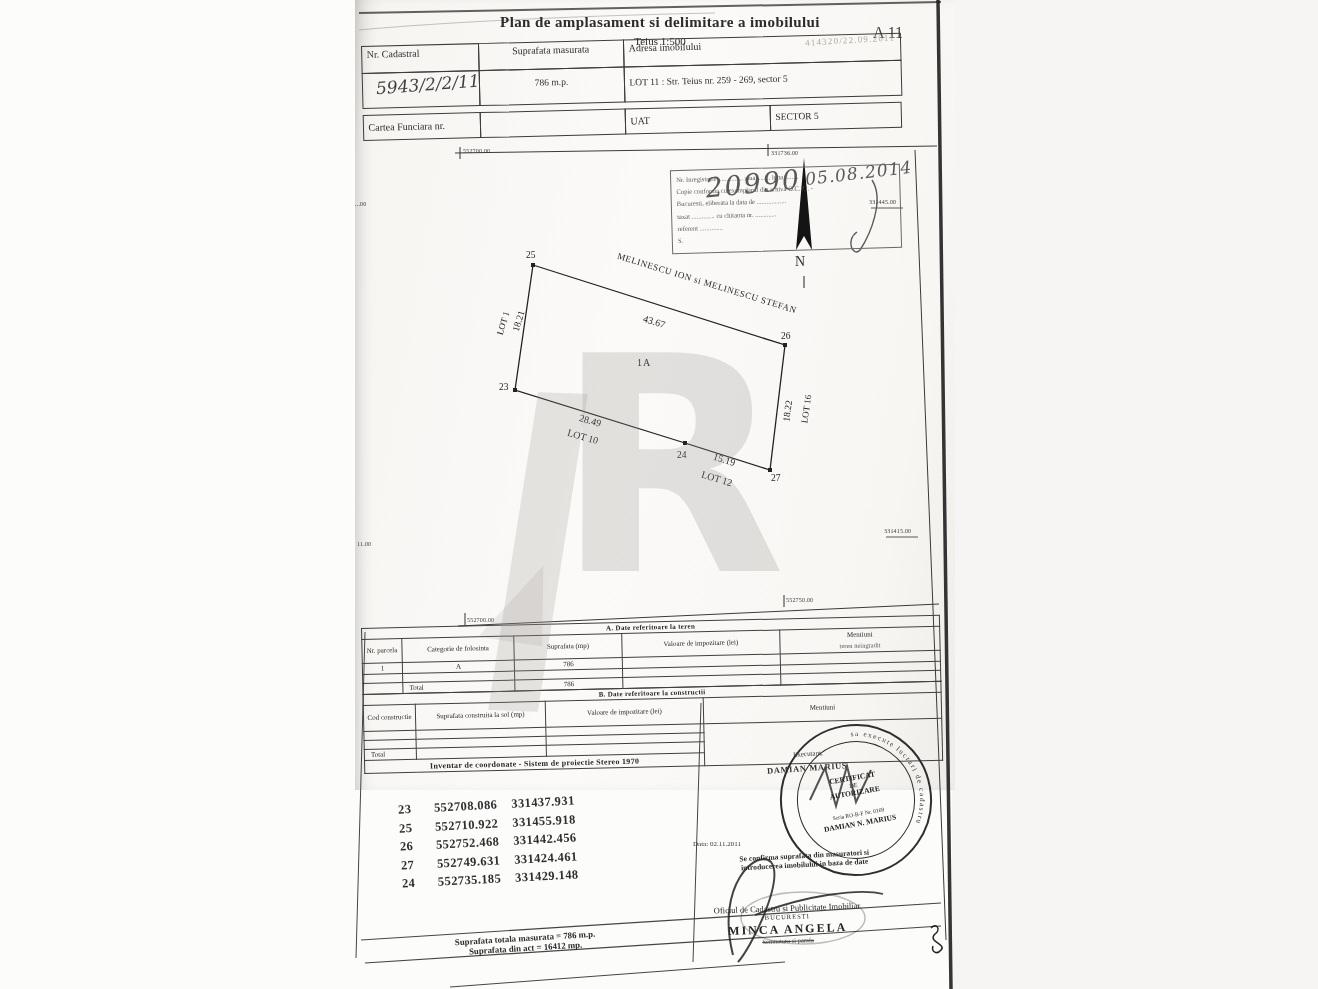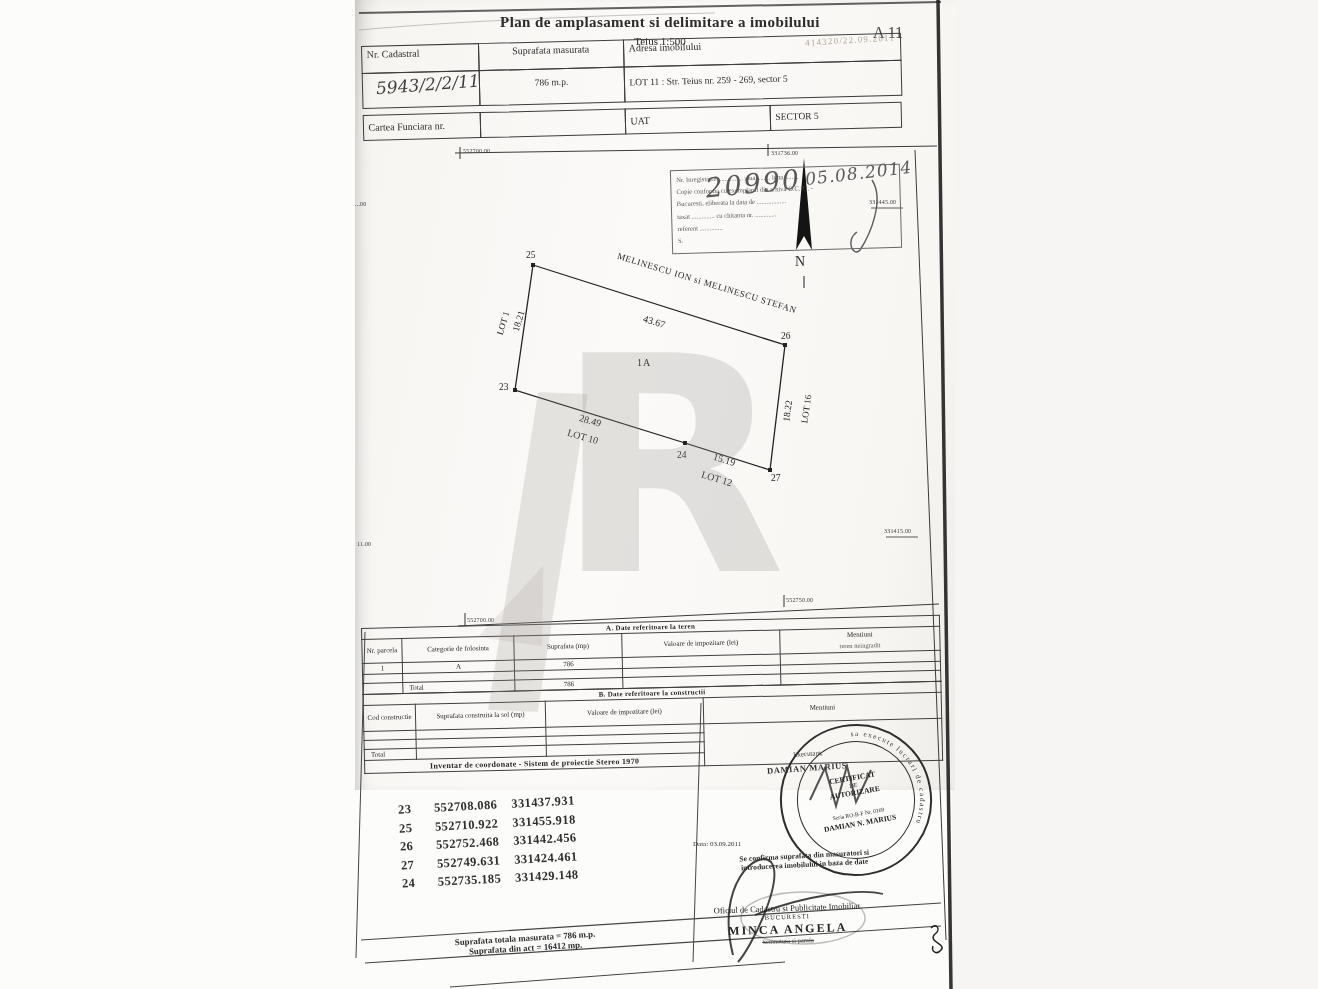--- a/index.html
+++ b/index.html
@@ -324,21 +324,21 @@
       </svg>
       <div class="ctext">
         <div style="font-size:7.5px;font-weight:bold;">CERTIFICAT</div>
         <div style="font-size:6px;">DE</div>
         <div style="font-size:7.5px;font-weight:bold;">AUTORIZARE</div>
         <div style="font-size:5.6px;margin-top:14px;">Seria RO-B-F Nr. 0169</div>
         <div style="font-size:7.5px;font-weight:bold;margin-top:2px;">DAMIAN N. MARIUS</div>
       </div>
     </div>
 
-    <div class="exec" style="left:338px;top:840px;font-size:7px;">Data: 03.09.2011</div>
+    <div class="exec" style="left:338px;top:840px;font-size:7px;">Data: 02.11.2011</div>
     <div class="confirm">
       <div>Se confirma suprafata din masuratori si</div>
       <div>introducerea imobilului in baza de date</div>
     </div>
 
     <div class="office">
       <div style="font-size:8.5px;">Oficiul de Cadastru si Publicitate Imobiliar</div>
       <div style="font-size:6.5px;letter-spacing:1px;">BUCURESTI</div>
       <div style="font-size:12px;font-weight:bold;letter-spacing:2px;margin-top:2px;">MINCA ANGELA</div>
       <div style="font-size:6.5px;text-decoration:line-through;color:#444;">Semnatura si parafa</div>

